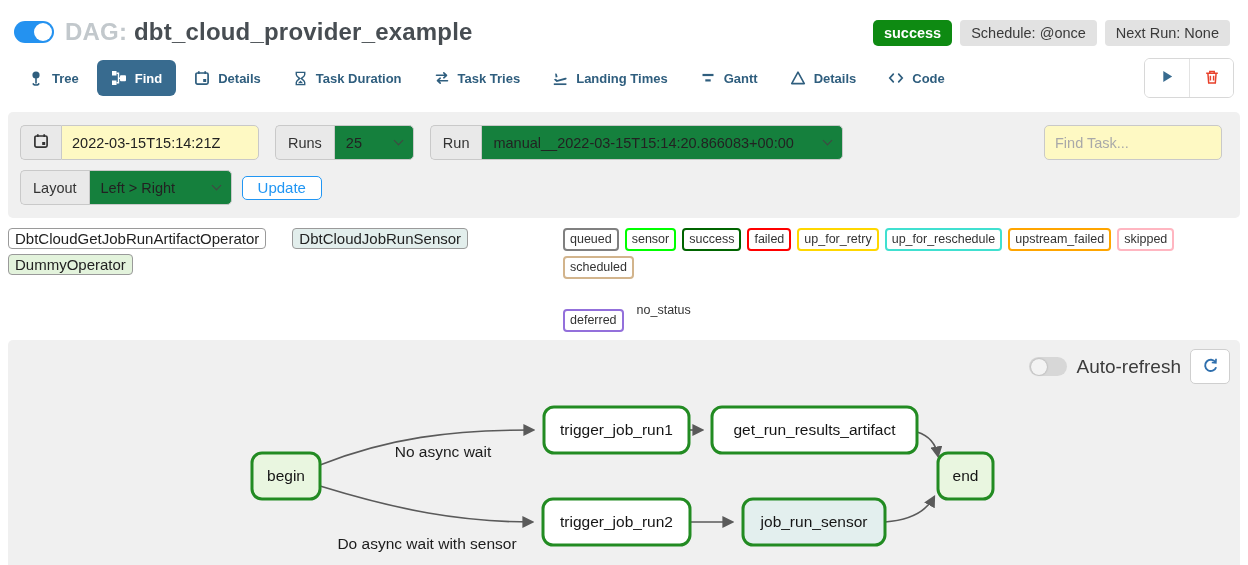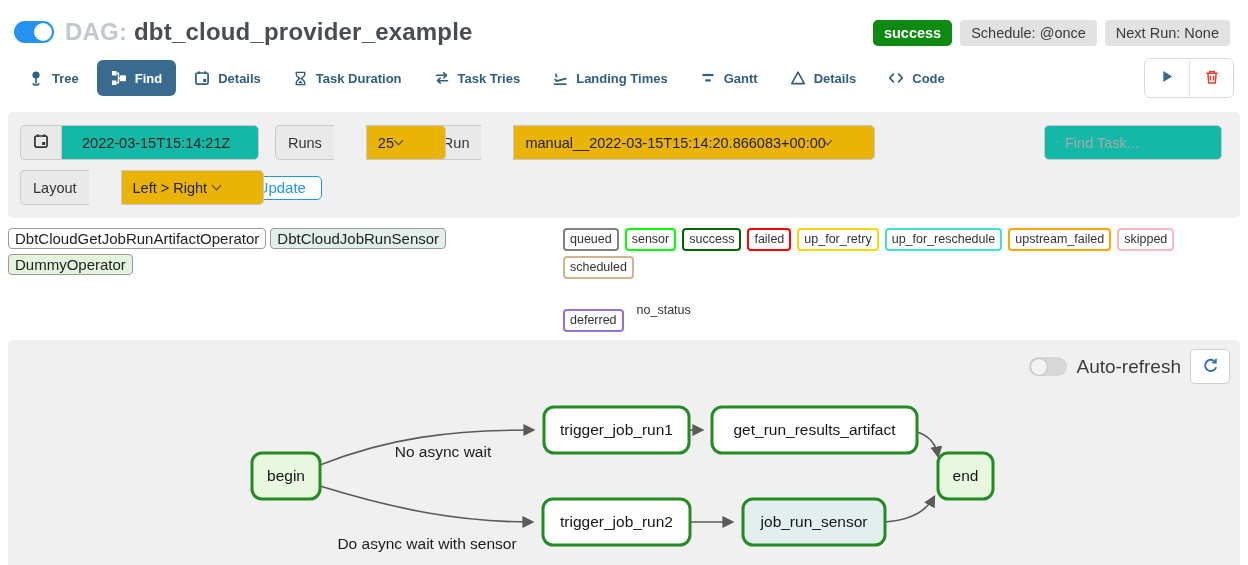--- a/index.html
+++ b/index.html
@@ -32,28 +32,28 @@
                       display:flex; align-items:center; justify-content:center; }
   .btn-group button + button { border-left:1px solid #e3e3e3; }
   
   .panel { background:#f0f0f0; border-radius:5px; margin:0 8px; }
   .filter-panel { padding:13px 12px; }
   .frow { display:flex; align-items:center; }
   .frow + .frow { margin-top:10px; }
   .group { display:flex; align-items:stretch; margin-right:16px; height:35px; }
   .glabel { background:#e9e9e9; border:1px solid #c9c9c9; border-right:none; border-radius:5px 0 0 5px;
             padding:0 12px; font-size:14.5px; color:#333; display:flex; align-items:center; white-space:nowrap; }
-  .text-input { border:1px solid #c9c9c9; border-radius:0 5px 5px 0; padding:0 20px; font-size:14.5px;
-                color:#222; background:#14b8a6; outline:none; height:35px; }
+  .text-input { border:1px solid #c9c9c9; border-radius:0 5px 5px 0; padding:0 10px; font-size:14.5px;
+                color:#222; background:#fef9c3; outline:none; height:35px; }
   .text-input.standalone { border-radius:5px; }
   .text-input::placeholder { color:#a9a9a9; }
   .select-wrap { position:relative; height:35px; }
   .select-wrap select { appearance:none; -webkit-appearance:none; width:100%; height:35px;
-        border:1px solid #c9c9c9; border-radius:0 5px 5px 0; background:#eab308;
-        font-size:14.5px; color:#222; padding:0 30px 0 11px; font-family:"Liberation Sans",sans-serif;margin-left:32px; }
+        border:1px solid #c9c9c9; border-radius:0 5px 5px 0; background:#15803d;
+        font-size:14.5px; color:#222; padding:0 30px 0 11px; font-family:"Liberation Sans",sans-serif; }
   .chev { pointer-events:none; position:absolute; right:12px; top:50%; margin-top:-6px;
           width:7px; height:7px; border-right:1.8px solid #444; border-bottom:1.8px solid #444; transform:rotate(45deg); }
   .update-btn { background:#fff; color:#2196f3; border:1px solid #2196f3; border-radius:5px;
                 font-size:15px; padding:0 15px; height:24px; cursor:pointer; font-family:"Liberation Sans",sans-serif; }
   .find-wrap { margin-left:auto; margin-right:6px; }
   
   .legend { display:flex; align-items:flex-start; padding:10px 8px 8px 8px; }
   .ops { width:555px; display:flex; flex-wrap:wrap; gap:5px 4px; align-content:flex-start; }
   .op-chip { border:1px solid #9a9a9a; border-radius:4px; padding:1px 6px; font-size:15px; color:#222; background:#fff; white-space:nowrap; }
   .statuses { flex:1; display:flex; flex-wrap:wrap; gap:5px 6px; align-content:flex-start; align-items:center; }
@@ -234,21 +234,21 @@
         <span class="chev"></span>
       </span>
     </div>
     <button class="update-btn">Update</button>
   </div>
 </div>
 
 <div class="legend">
   <div class="ops">
       <span class="op-chip" style="background: rgb(255, 255, 255);">DbtCloudGetJobRunArtifactOperator</span>
-      <span class="op-chip" style="background: rgb(226, 238, 236);">DbtCloudJobRunSensor</span>
+      <span class="op-chip" style="background: rgb(226, 238, 236); margin-left: 22px;">DbtCloudJobRunSensor</span>
       <span class="op-chip" style="background: rgb(227, 243, 220);">DummyOperator</span>
     </div>
   <div class="statuses">
       <span class="status-chip" style="border-color: rgb(128, 128, 128);">queued</span>
       <span class="status-chip" style="border-color: rgb(0, 255, 0);">sensor</span>
       <span class="status-chip" style="border-color: rgb(0, 100, 0);">success</span>
       <span class="status-chip" style="border-color: rgb(255, 0, 0);">failed</span>
       <span class="status-chip" style="border-color: rgb(255, 215, 0);">up_for_retry</span>
       <span class="status-chip" style="border-color: rgb(64, 224, 208);">up_for_reschedule</span>
       <span class="status-chip" style="border-color: rgb(255, 165, 0);">upstream_failed</span>

